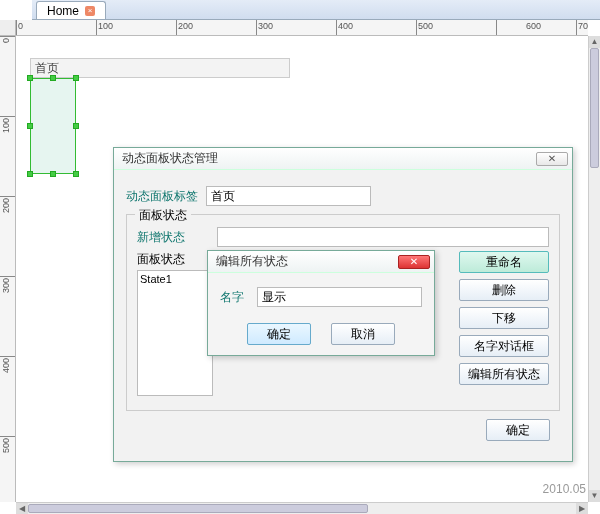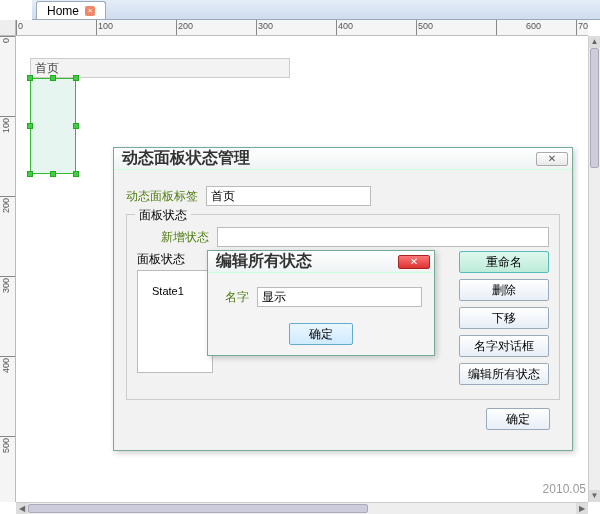--- a/index.html
+++ b/index.html
@@ -31,34 +31,34 @@
 .panel-dp { position: relative; width: 46px; height: 96px; background: #e6f5f0; border: 1px solid #3b3; top: -1px; }
 .handle { position: absolute; width: 6px; height: 6px; background: #4c4; border: 1px solid #2a2; }
 .h-tl { left: -4px; top: -4px; } .h-tm { left: 50%; top: -4px; margin-left: -3px; } .h-tr { right: -4px; top: -4px; }
 .h-ml { left: -4px; top: 50%; margin-top: -3px; } .h-mr { right: -4px; top: 50%; margin-top: -3px; }
 .h-bl { left: -4px; bottom: -4px; } .h-bm { left: 50%; bottom: -4px; margin-left: -3px; } .h-br { right: -4px; bottom: -4px; }
 .panel-label { position: absolute; left: 4px; top: -20px; font-size: 12px; color: #444; }
 
 .dialog { position: absolute; border: 1px solid #7a9; background: #f2f2f2; box-shadow: 2px 2px 6px rgba(0,0,0,.2); }
 .dlg-main { left: 113px; top: 127px; width: 460px; }
 .titlebar { height: 22px; background: linear-gradient(#fff,#eef3f3); border-bottom: 1px solid #cfd; display: flex; align-items: center; justify-content: space-between; padding: 0 4px 0 8px; }
-.titlebar .title { font-size: 16px; color: #333; font-weight: bold; }
+.titlebar .title { font-size: 12px; color: #333; }
 .close-x { width: 32px; height: 14px; border: 1px solid #aaa; border-radius: 2px; font-size: 10px; text-align: center; line-height: 12px; color: #555; background: linear-gradient(#fff,#e8e8e8); }
 .close-x.red { background: linear-gradient(#f77,#d33); color: #fff; border-color: #a22; }
 .dlg-body { padding: 12px; }
 .group { border: 1px solid #ccc; padding: 8px 10px 10px; margin-top: 8px; position: relative; }
 .group-legend { position: absolute; top: -8px; left: 8px; background: #f2f2f2; padding: 0 4px; font-size: 12px; }
 .row { display: flex; align-items: center; gap: 8px; margin: 4px 0; font-size: 12px; }
-.row label { width: 72px; color: #4d7c0f; text-align: right; }
+.row label { width: 72px; color: #0f766e; }
 .input { flex: 1; height: 20px; border: 1px solid #bbb; background: #fff; padding: 0 4px; font-size: 12px; }
 .input.narrow { flex: 0 0 156px; }
 .btn { height: 22px; min-width: 64px; border: 1px solid #9ab; background: linear-gradient(#fff,#e6eef6); border-radius: 2px; font-size: 12px; padding: 0 8px; cursor: pointer; }
 .btn.sel { background: linear-gradient(#dff8ef,#bdebd9); border-color: #5bb; }
 .btn.primary { background: linear-gradient(#eaf7ff,#cfeaff); border-color: #6ac; }
-.listbox { width: 76px; height: 103px; border: 1px solid #bbb; background: #fff; padding: 14px; font-size: 11px; }
+.listbox { width: 76px; height: 126px; border: 1px solid #bbb; background: #fff; padding: 2px; font-size: 11px; }
 .btn-col { display: flex; flex-direction: column; gap: 6px; }
 .footer { display: flex; justify-content: flex-end; gap: 12px; padding: 8px 10px; }
 
 .dlg-name { left: 207px; top: 230px; width: 228px; background: #f4f4f4; }
 .dlg-name .dlg-body { padding: 10px 12px 8px; }
 .dlg-name .footer { justify-content: center; gap: 20px; padding: 4px 10px 10px; }
 
 .watermark { position: absolute; right: 14px; bottom: 18px; text-align: right; color: #9a9a9a; }
 .watermark .wm1 { font-size: 18px; font-weight: bold; letter-spacing: 1px; }
 .watermark .wm2 { font-size: 12px; }
@@ -182,19 +182,20 @@
       <span class="close-x red">✕</span>
     </div>
     <div class="dlg-body">
       <div class="row">
         <label style="width:36px">名字</label>
         <input class="input" value="显示" style="">
       </div>
     </div>
     <div class="footer">
       <button class="btn primary">确定</button>
+      <button class="btn">取消</button>
     </div>
   </div>
 
   <div class="watermark">
     <div class="wm2">2010.05</div>
   </div>
 </div>
 
 </body></html>

